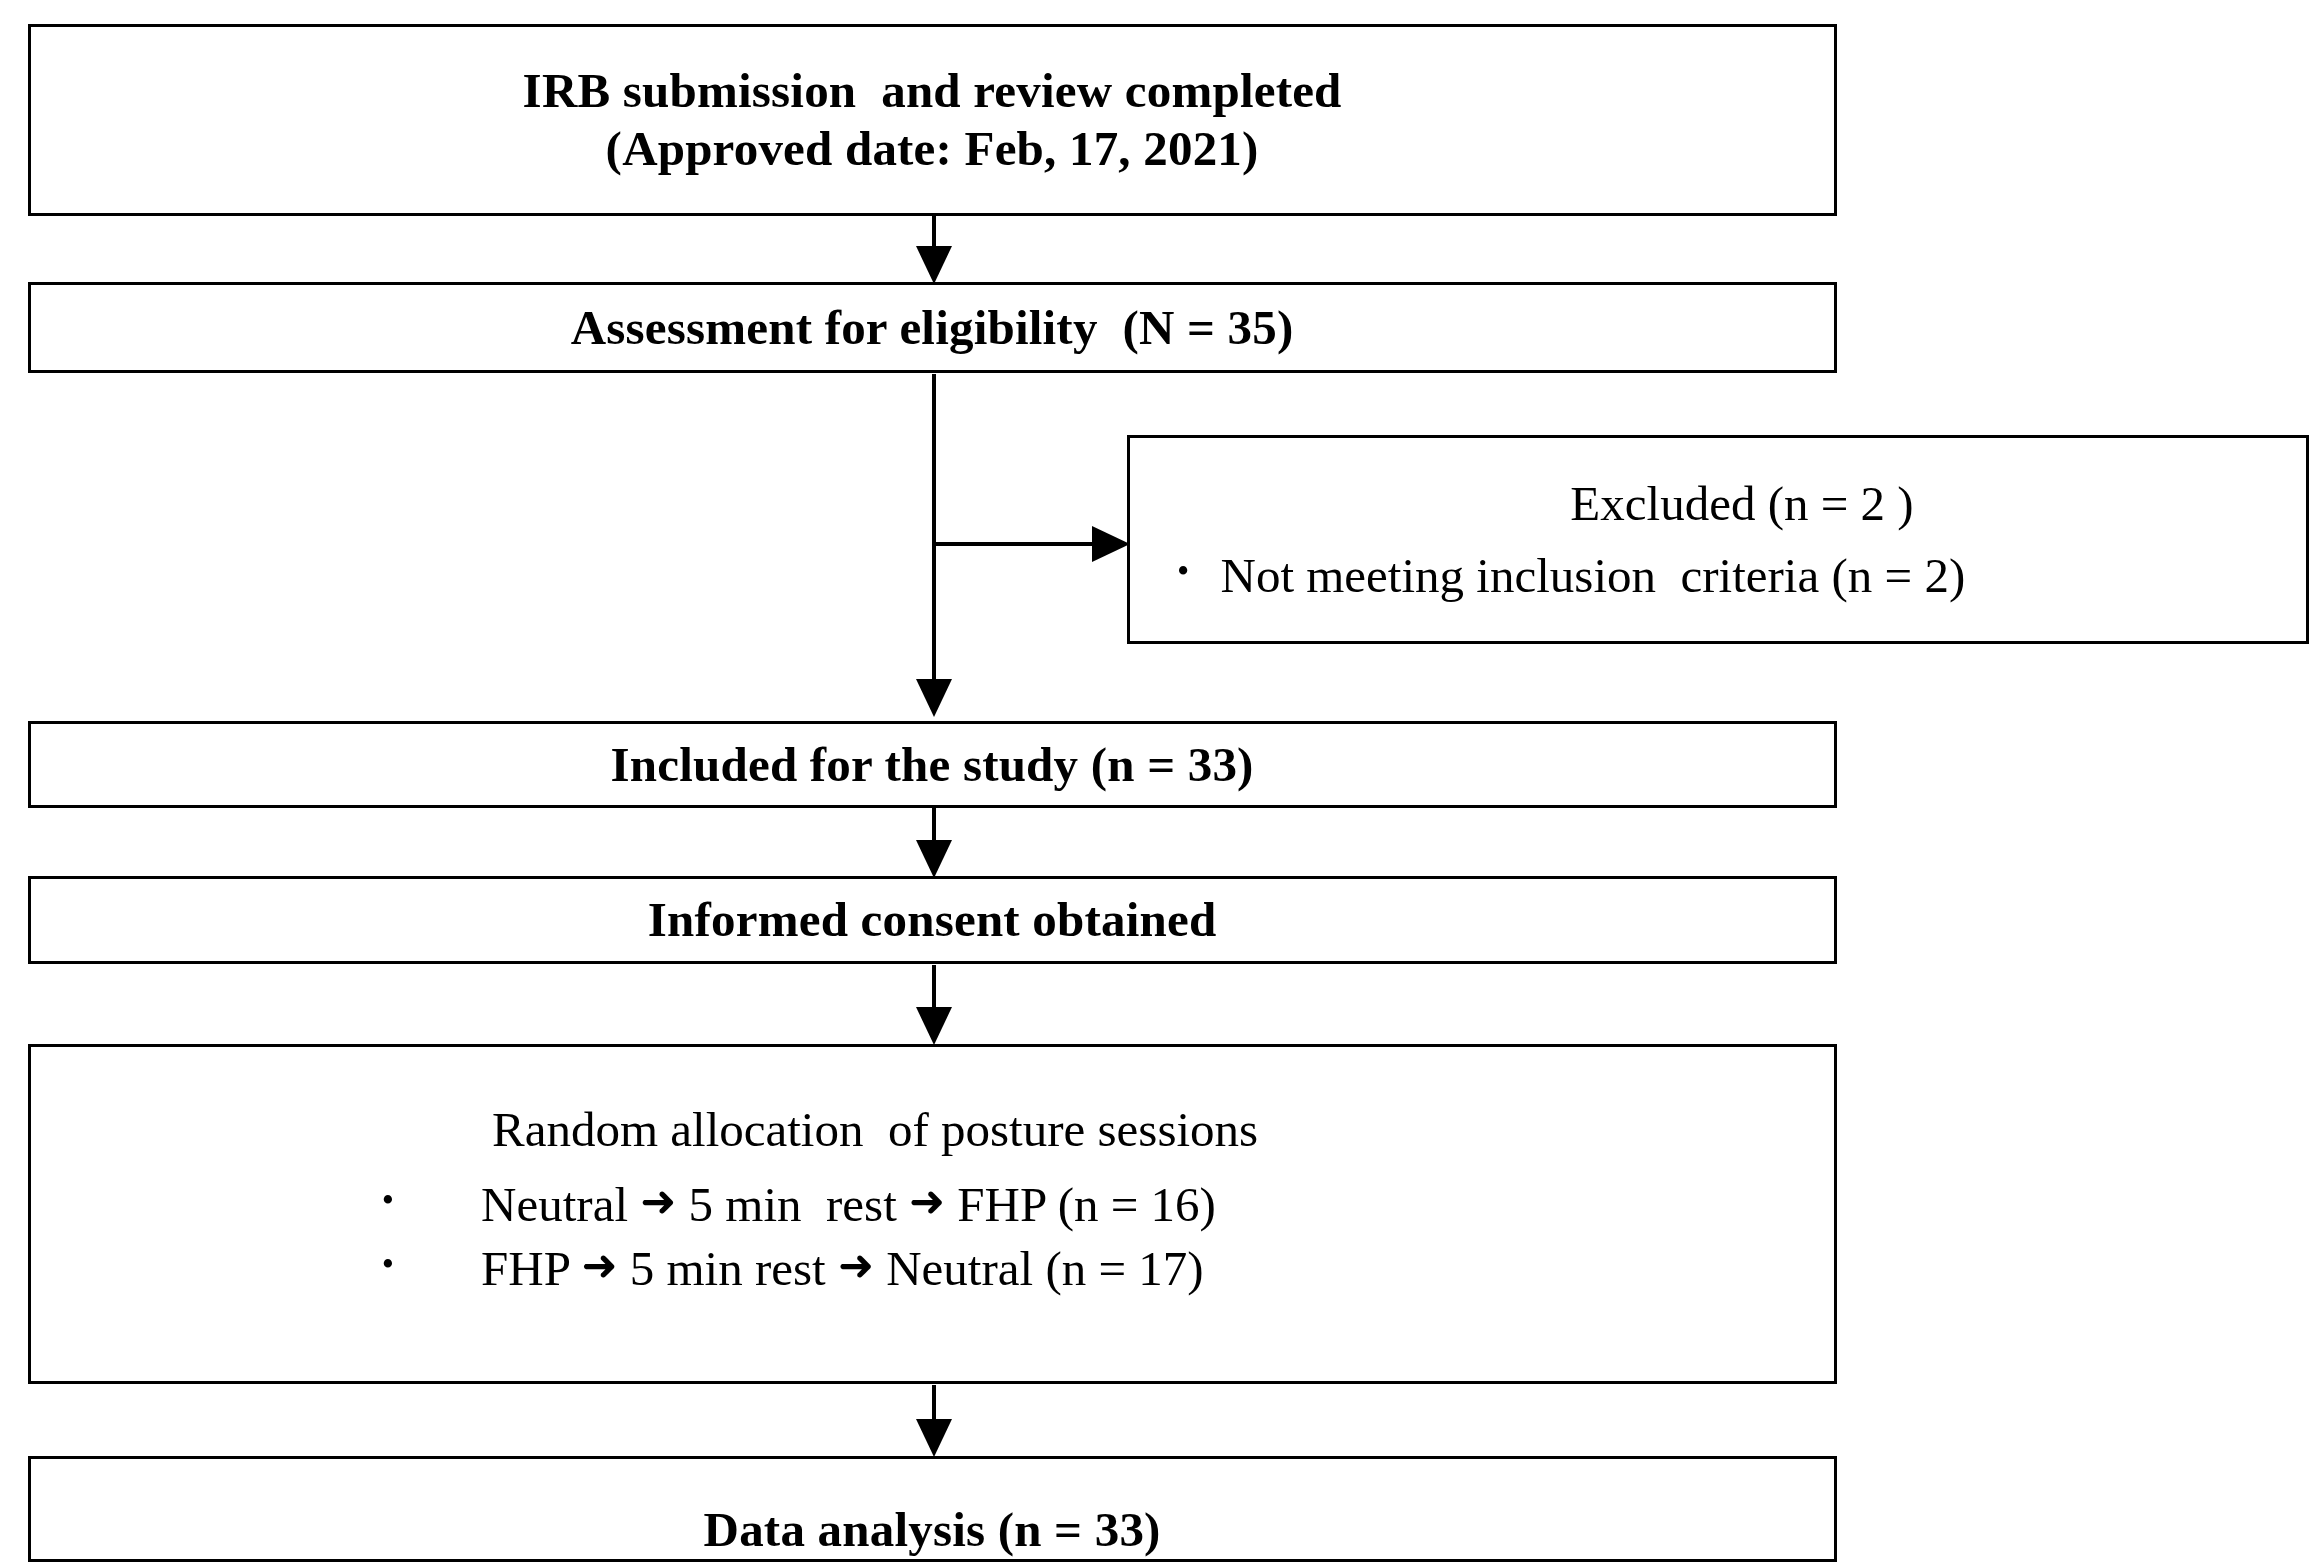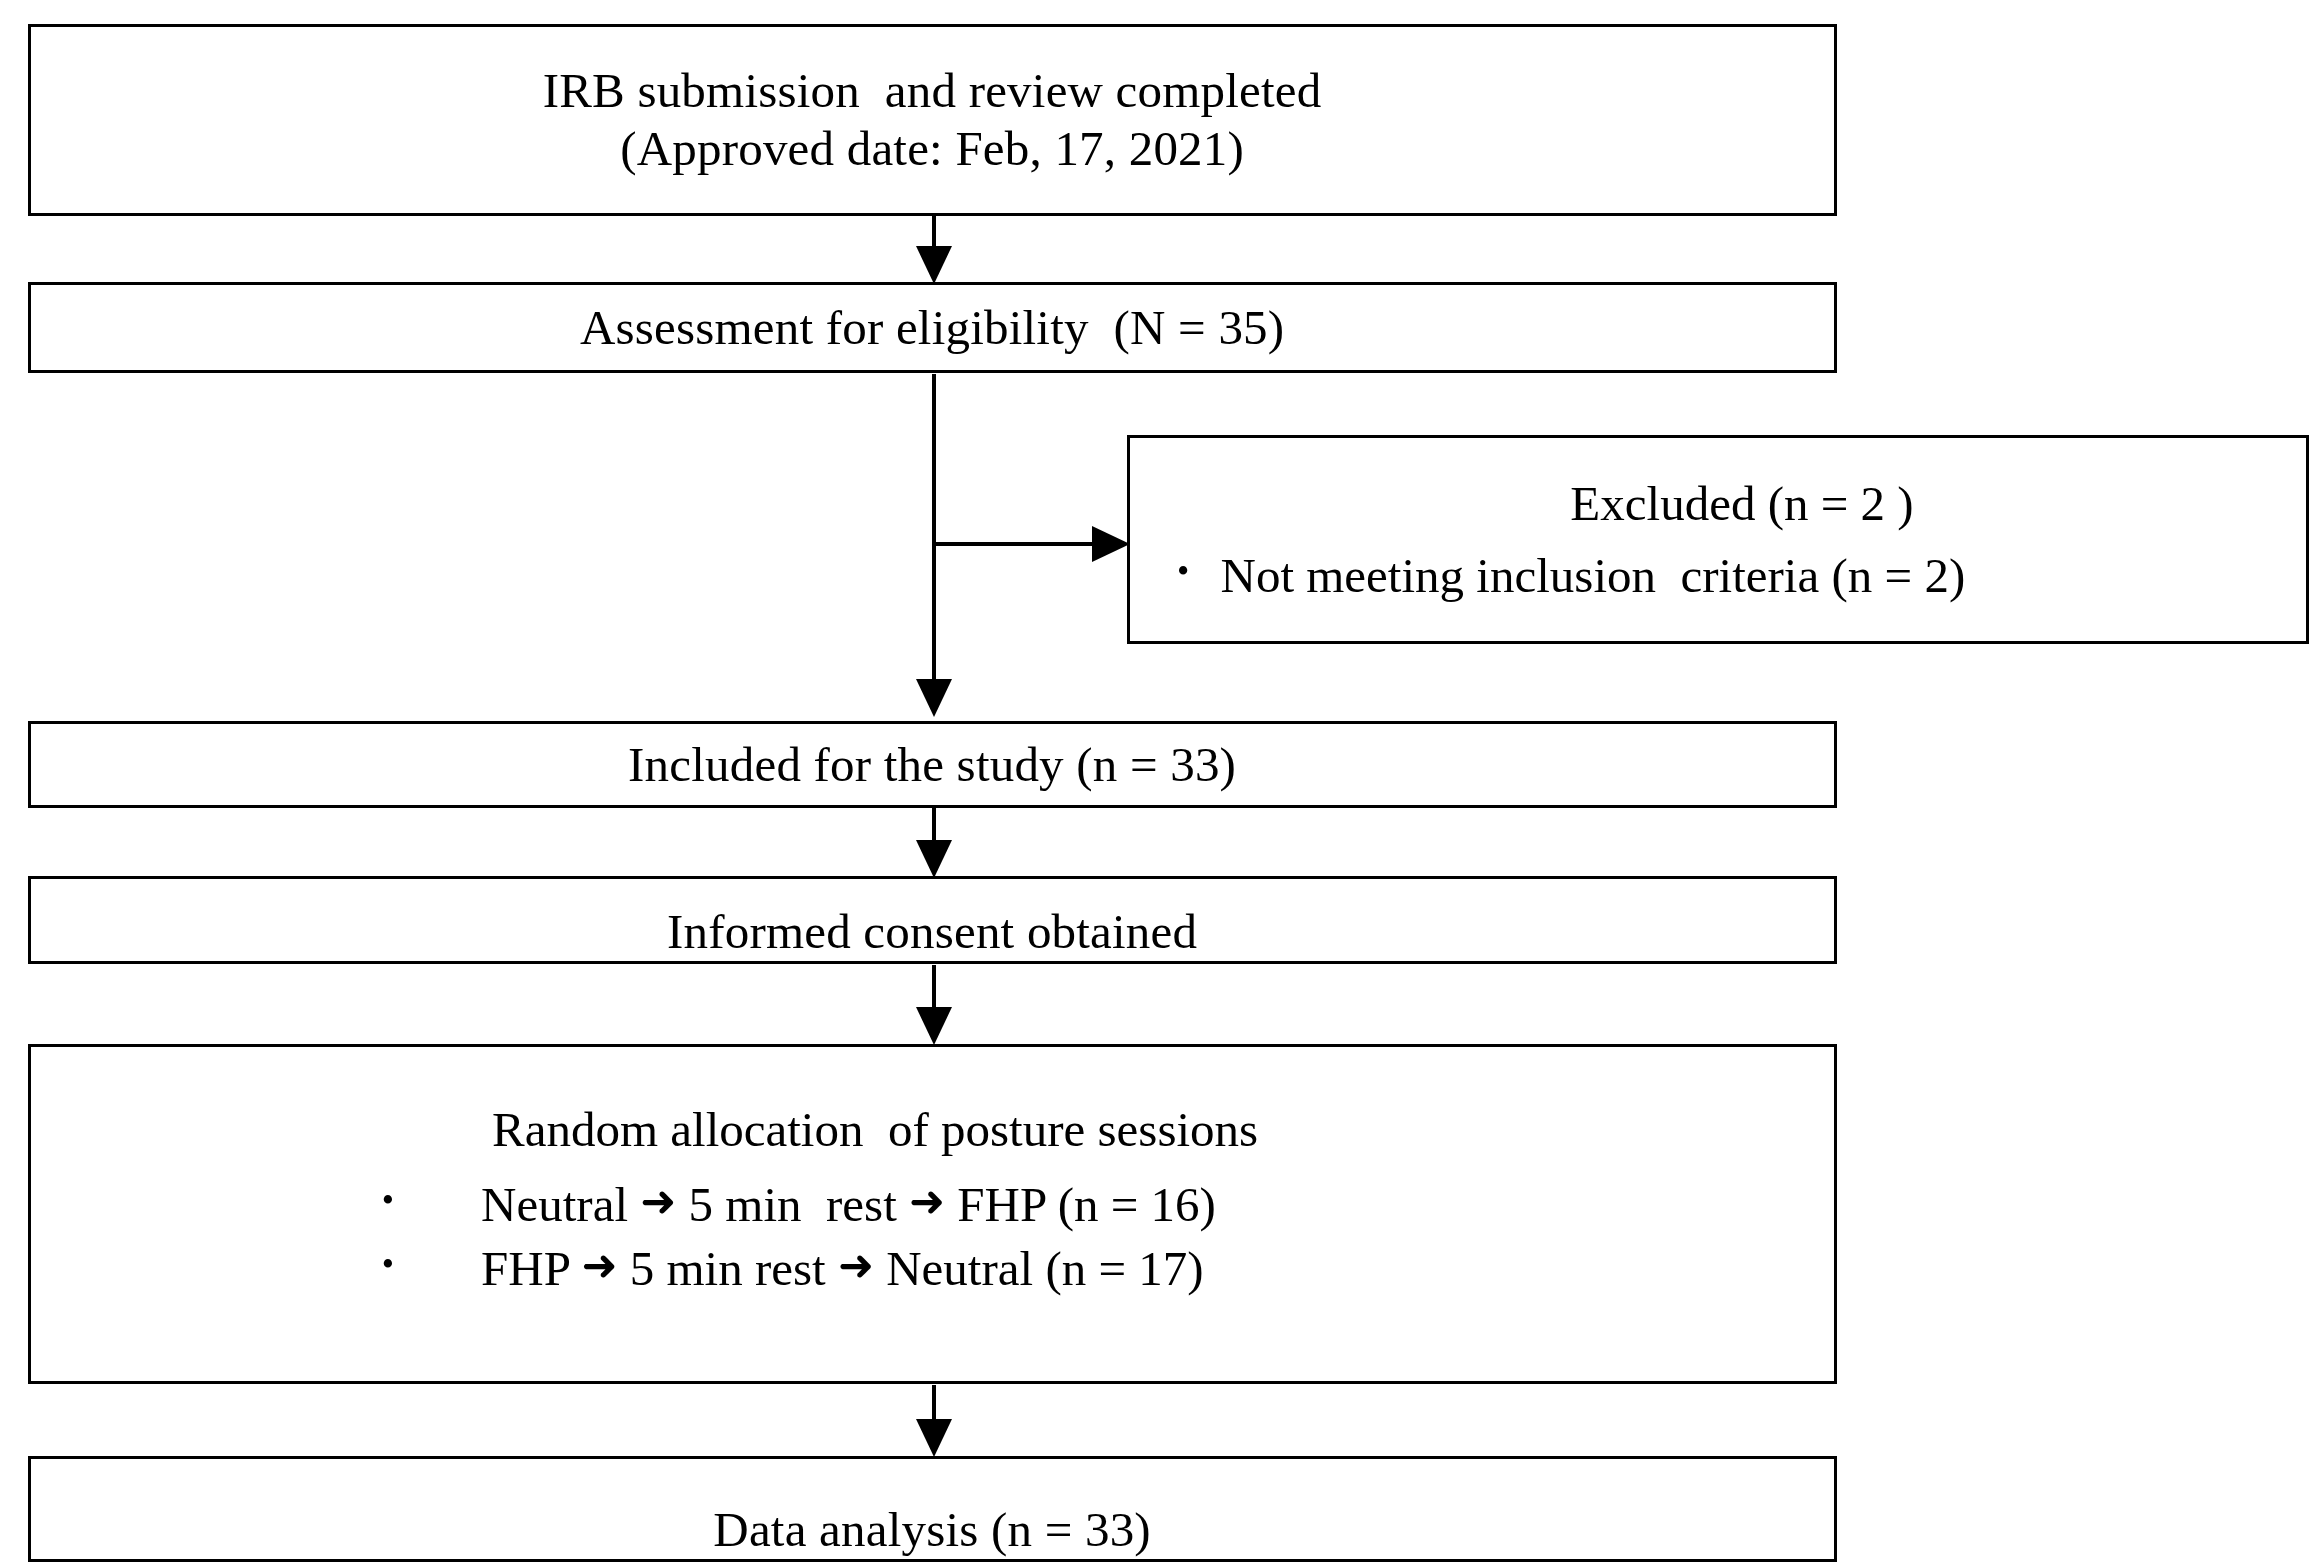--- a/index.html
+++ b/index.html
@@ -33,29 +33,30 @@
     justify-content: center;
     text-align: center;
   }
 
   .box-line {
     display: block;
     white-space: pre;
     font-size: 49px;
     line-height: 1.18;
     letter-spacing: 0.2px;
+    font-weight: bold;
   }
 
   
   #box-irb        { left: 27.6px;  top: 23.6px;   width: 1809px; height: 192px; }
   #box-assessment { left: 27.6px;  top: 282px;  width: 1809px; height: 91px; }
   #box-excluded   { left: 1127px;top: 435px;  width: 1182px; height: 209px;
                     align-items: stretch; justify-content: center; border-width: 3.9px; }
   #box-included   { left: 27.6px;  top: 721px;  width: 1809px; height: 87px; }
-  #box-consent    { left: 27.6px;  top: 876px; width: 1809px; height: 88px; justify-content: flex-end; }
+  #box-consent    { left: 27.6px;  top: 876px; width: 1809px; height: 88px; }
   #box-random     { left: 27.6px;  top: 1044px; width: 1809px; height: 340px;
                     align-items: stretch; justify-content: flex-start; }
   #box-analysis   { left: 27.6px;  top: 1456px; width: 1809px; height: 106px; justify-content: flex-end; }
 
   
   .excluded-title {
     display: block;
     white-space: pre;
     font-size: 49px;
     line-height: 1.18;

